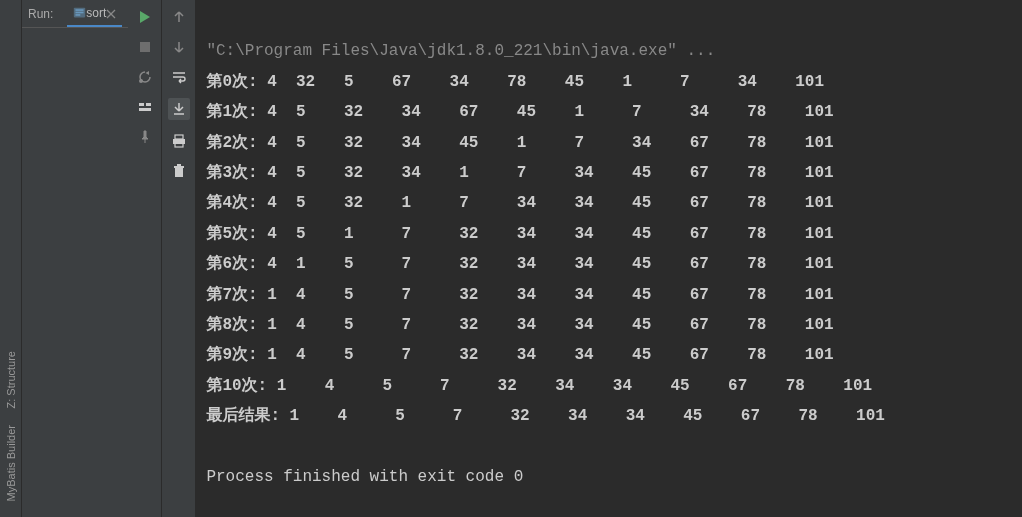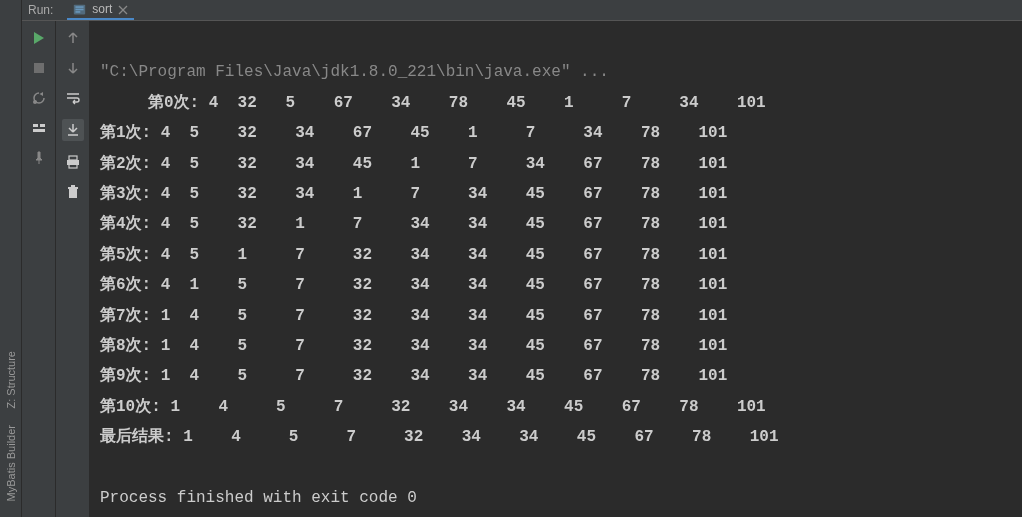--- a/index.html
+++ b/index.html
@@ -27,42 +27,41 @@
       transform: rotate(180deg);
       font-size: 11px;
       color: #999;
       padding: 8px 2px;
       white-space: nowrap;
       cursor: pointer;
     }
     .main-area {
       flex: 1;
       display: flex;
-      flex-direction: column;
+      flex-direction: row;
     }
     .header {
       height: 28px;
       background: #3c3f41;
       border-bottom: 1px solid #555;
       display: flex;
       align-items: center;
       font-size: 12px;
       padding: 0 6px;
     }
     .header-label {
       color: #aaa;
       margin-right: 14px;
     }
     .tab {
       display: flex;
       align-items: center;
       padding: 2px 6px;
       border-bottom: 2px solid #4a88c7;
       height: 100%;
-      gap: 6px;
     }
     .tab-icon {
       width: 13px;
       height: 13px;
       display: inline-block;
     }
     .tab-icon svg { width: 100%; height: 100%; }
     .close-icon {
       width: 10px;
       height: 10px;
@@ -115,21 +114,21 @@
       padding: 6px 10px 6px 10px;
       font-family: "Consolas", "Courier New", monospace;
       font-size: 16px;
       line-height: 1.9;
       color: #cccccc;
       overflow: hidden;
       white-space: pre;
       position: relative;
     }
     .console .line-cmd { color: #888; }
-    .console .line { font-weight: bold; margin-left: 48px; }
+    .console .line { font-weight: bold; }
     .console .final-line { color: #ccc; font-weight: normal; }
   </style>
 </head>
 <body>
 
 <div class="left-sidebar">
   <div class="vertical-tab">Z: Structure</div>
   <div class="vertical-tab">MyBatis Builder</div>
 </div>
 

